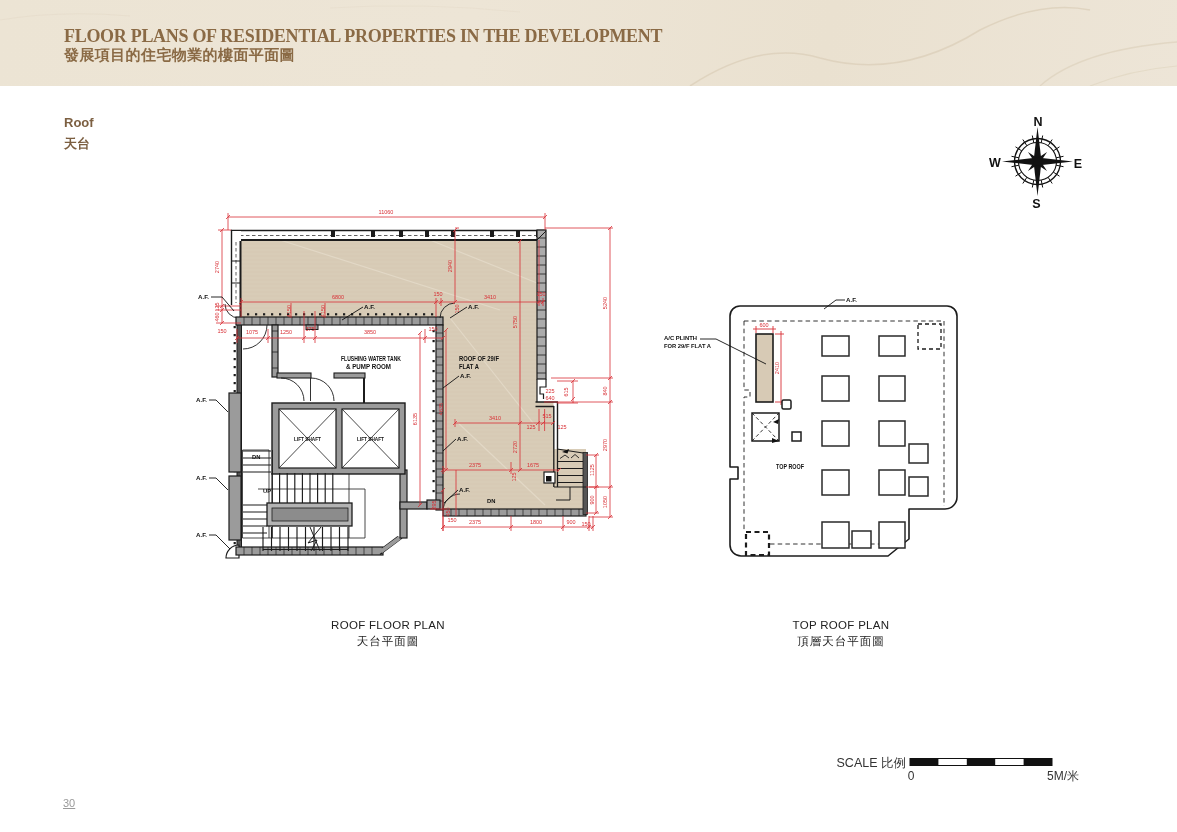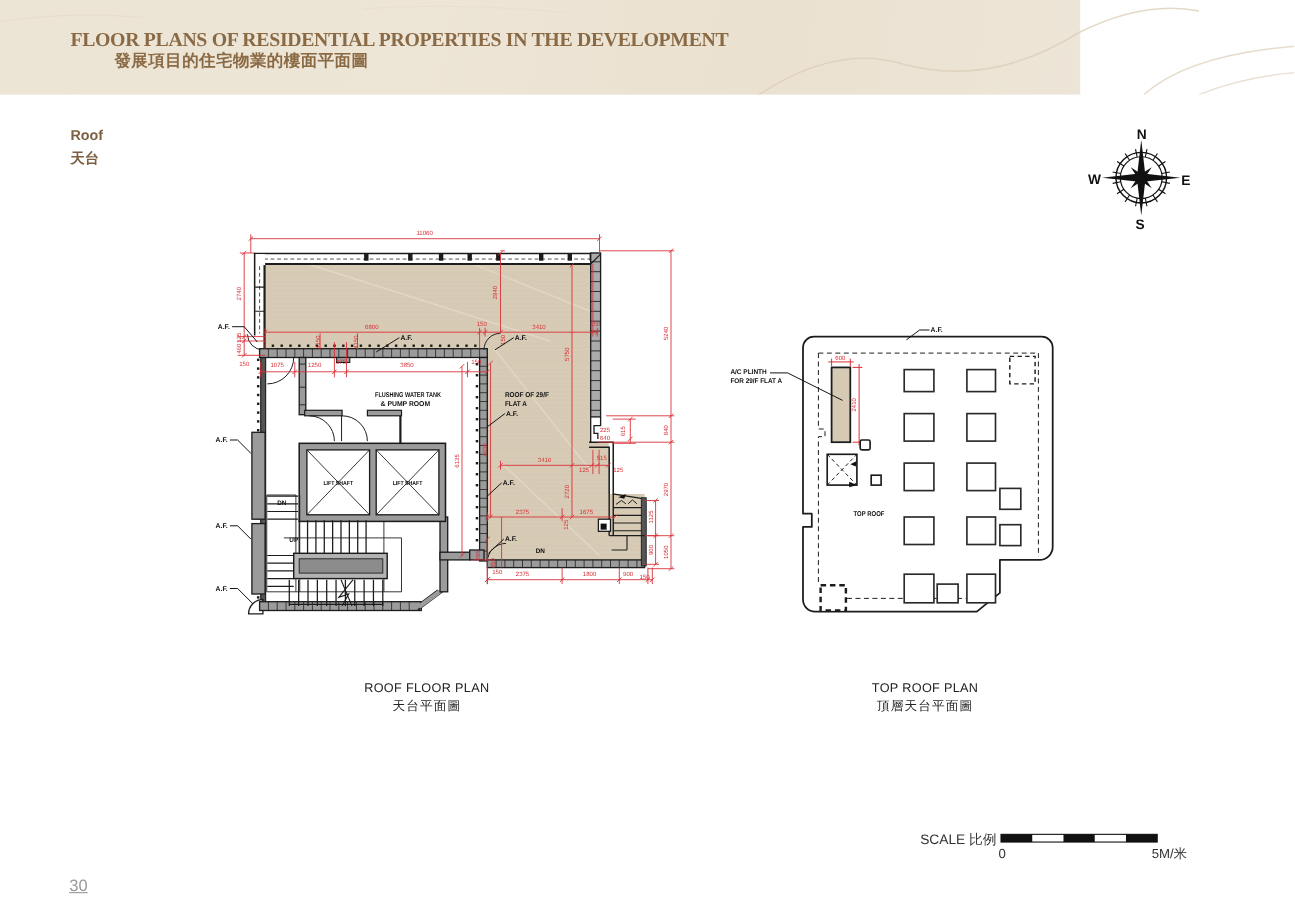--- a/index.html
+++ b/index.html
@@ -1,25 +1,25 @@
 <!DOCTYPE html>
 <html><head>
 <meta charset="utf-8">
 <style>
   html,body{margin:0;padding:0;}
   body{width:1177px;height:832px;position:relative;background:#ffffff;overflow:hidden;
        font-family:"Liberation Sans",sans-serif;}
-  #hdr{position:absolute;left:0;top:0;width:982px;height:86px;
+  #hdr{position:absolute;left:0;top:0;width:1177px;height:86px;
        background:linear-gradient(100deg,#ece4d4 0%,#ede5d6 40%,#eae1d0 70%,#ede5d7 100%);}
   #hdr .t1{position:absolute;left:64px;top:26px;font-family:"Liberation Serif",serif;
        font-weight:bold;font-size:18px;letter-spacing:-0.3px;color:#8a6a45;}
   #hdr .t2{position:absolute;left:64px;top:46px;font-family:"Liberation Serif",serif;
-       font-weight:bold;font-size:15px;letter-spacing:0.4px;color:#8a6a45;margin-left:40px;}
+       font-weight:bold;font-size:15px;letter-spacing:0.4px;color:#8a6a45;}
   .sect{position:absolute;left:64px;top:112px;font-weight:bold;font-size:13px;color:#7c5f41;line-height:21px;}
-  #pageno{position:absolute;left:63px;top:797px;font-size:15px;color:#9a9a9a;text-decoration:underline;}
+  #pageno{position:absolute;left:63px;top:797px;font-size:11px;color:#9a9a9a;text-decoration:underline;}
   svg text{font-family:"Liberation Sans",sans-serif;}
 </style>
 </head>
 <body>
 
 <div id="hdr">
 
   <div class="t1">FLOOR PLANS OF RESIDENTIAL PROPERTIES IN THE DEVELOPMENT</div>
 
   <div class="t2">發展項目的住宅物業的樓面平面圖</div>

